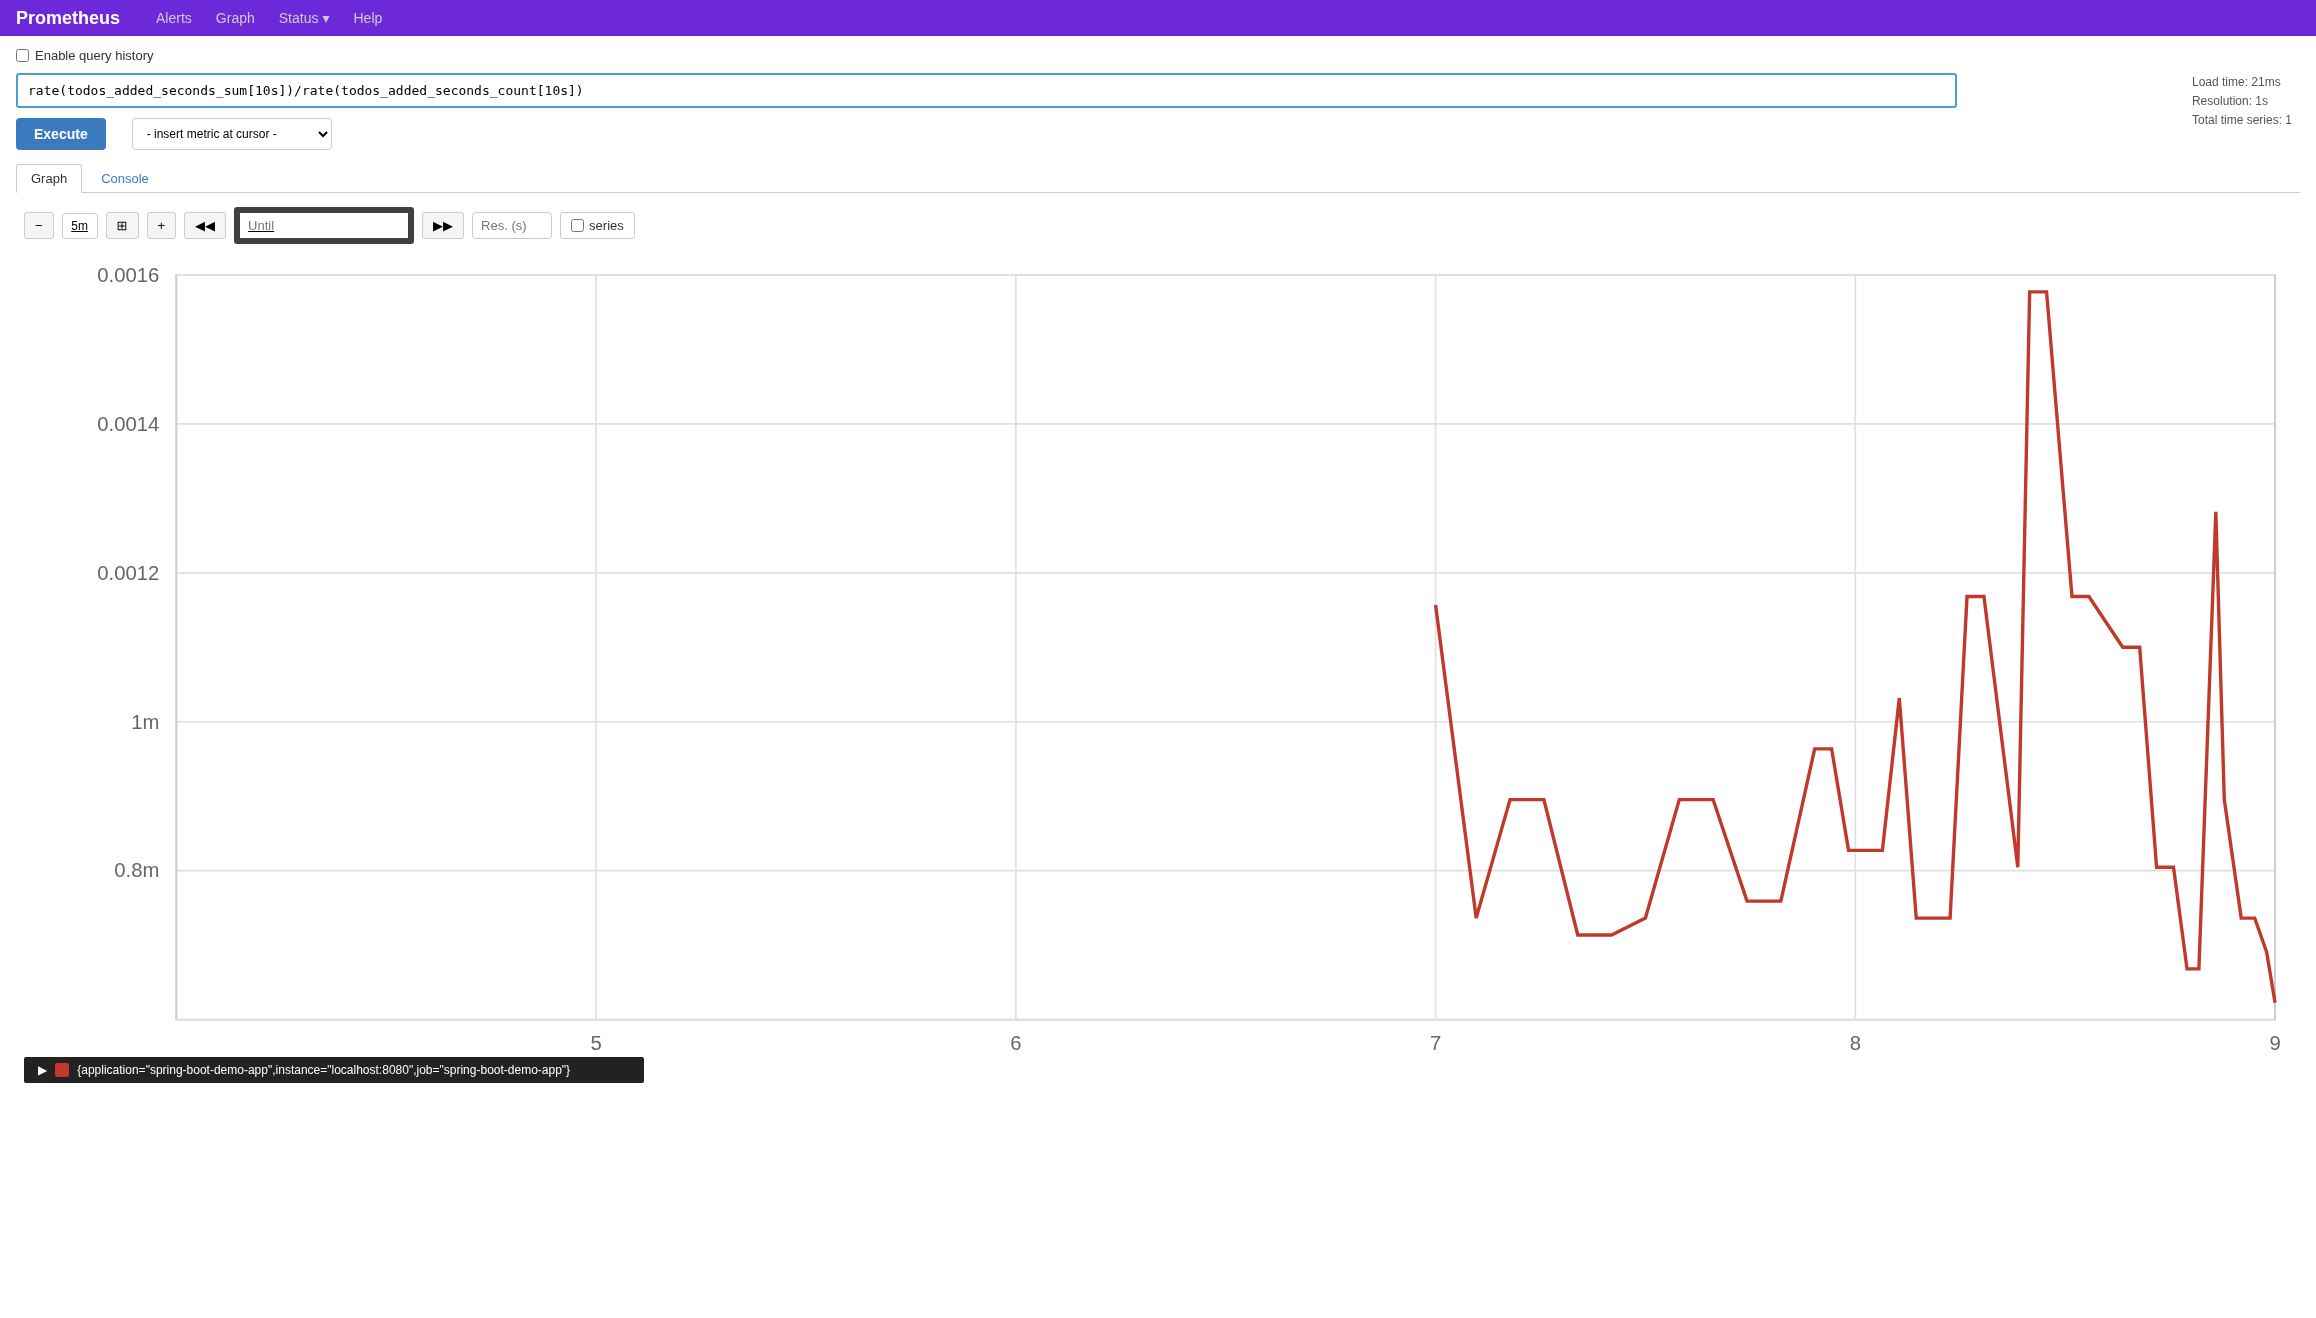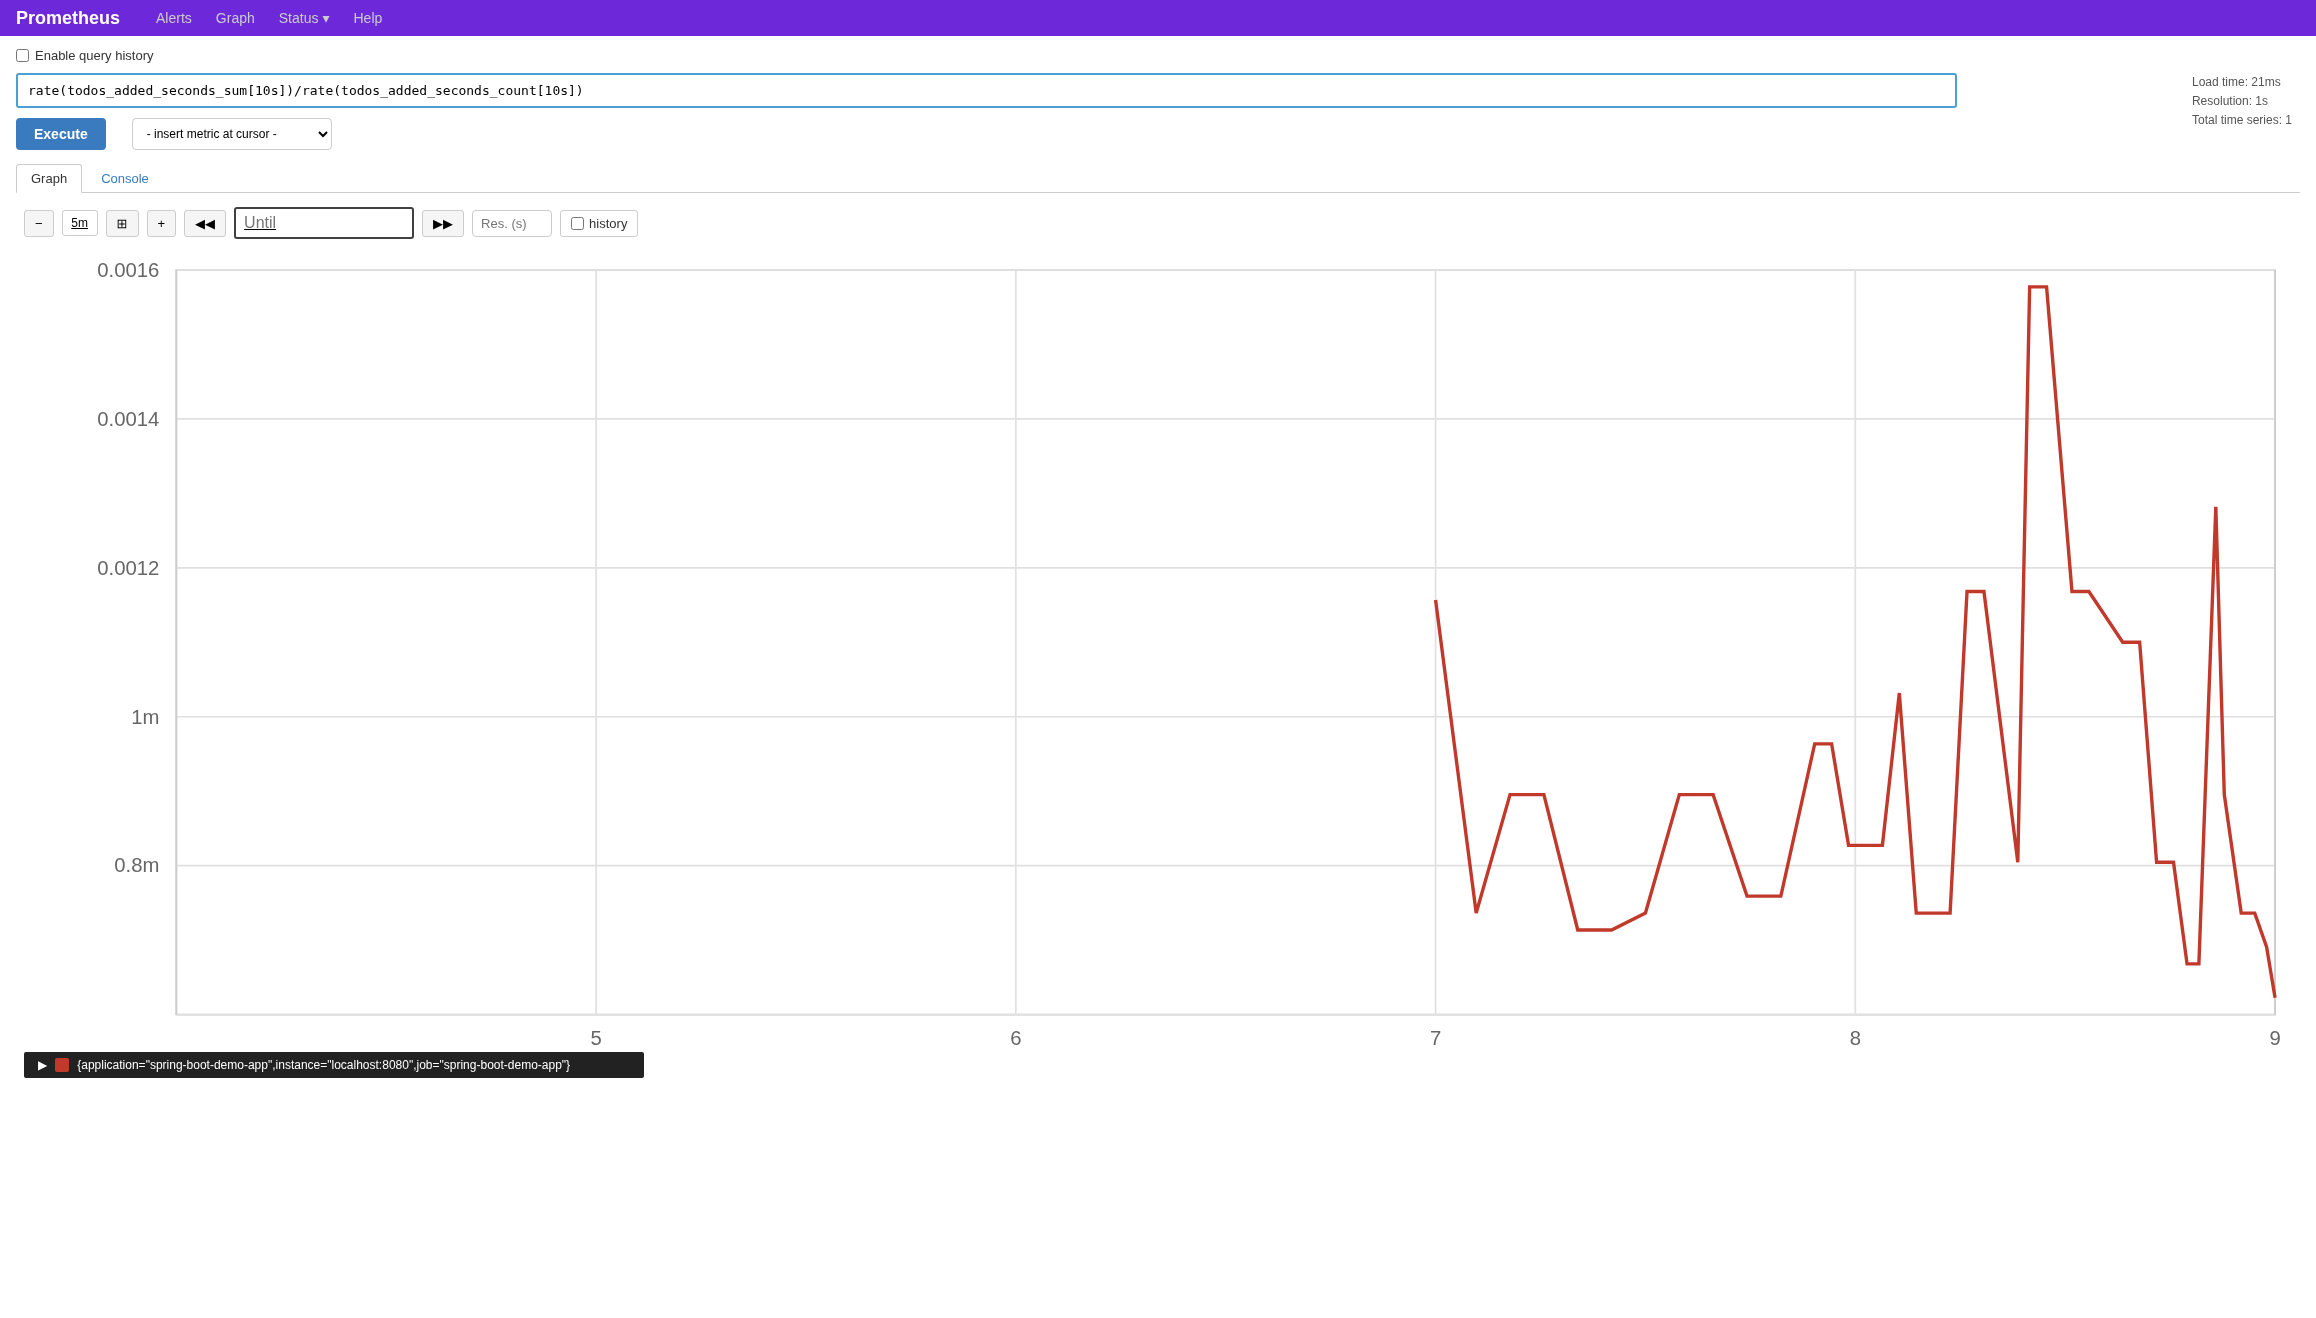--- a/index.html
+++ b/index.html
@@ -146,25 +146,25 @@
     .duration-input {
       border: 1px solid #ccc;
       padding: 5px 6px;
       border-radius: 3px;
       width: 36px;
       font-size: 12px;
       text-align: center;
       text-decoration: underline;
     }
     .until-input {
-      border: 2px solid #404040;
+      border: 6px solid #404040;
       padding: 5px 8px;
       border-radius: 3px;
       width: 180px;
-      font-size: 16px;
+      font-size: 13px;
       text-decoration: underline;
     }
     .res-input {
       border: 1px solid #ccc;
       padding: 5px 8px;
       border-radius: 4px;
       width: 80px;
       font-size: 13px;
     }
     .stacked-label {
@@ -254,21 +254,21 @@
     <button class="ctrl-btn">−</button>
     <input class="duration-input" type="text" value="5m" style="">
     <button class="ctrl-btn">⊞</button>
     <button class="ctrl-btn">+</button>
     <button class="ctrl-btn">◀◀</button>
     <input class="until-input" type="text" placeholder="Until" style="">
     <button class="ctrl-btn">▶▶</button>
     <input class="res-input" type="text" placeholder="Res. (s)" style="">
     <label class="stacked-label">
       <input type="checkbox" style="">
-      <span>history</span>
+      <span>series</span>
     </label>
   </div>
 
   <div class="chart-container">
     <svg class="chart-svg" viewBox="0 0 1340 470" xmlns="http://www.w3.org/2000/svg">
 
       <rect x="90" y="10" width="1240" height="440" fill="#fff" stroke="#ccc" stroke-width="1"></rect>
 
       <line x1="90" y1="10" x2="1330" y2="10" stroke="#e0e0e0" stroke-width="1"></line>
       <line x1="90" y1="98" x2="1330" y2="98" stroke="#e0e0e0" stroke-width="1"></line>

